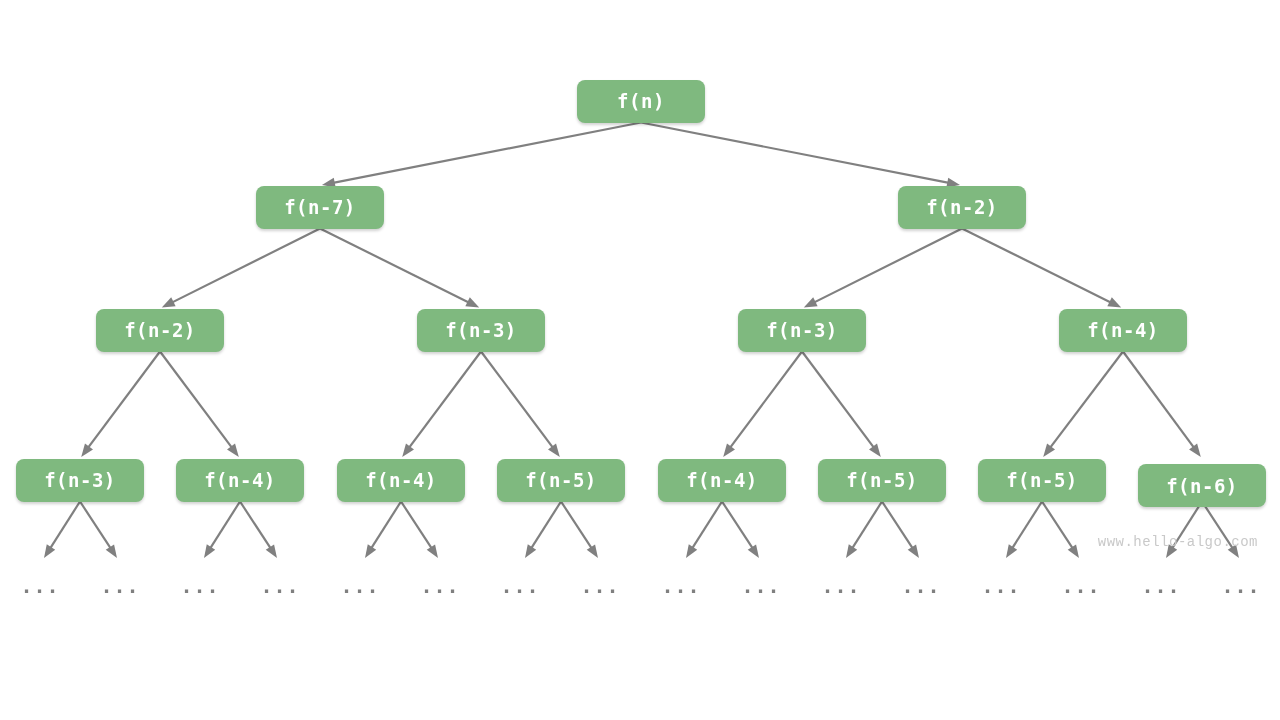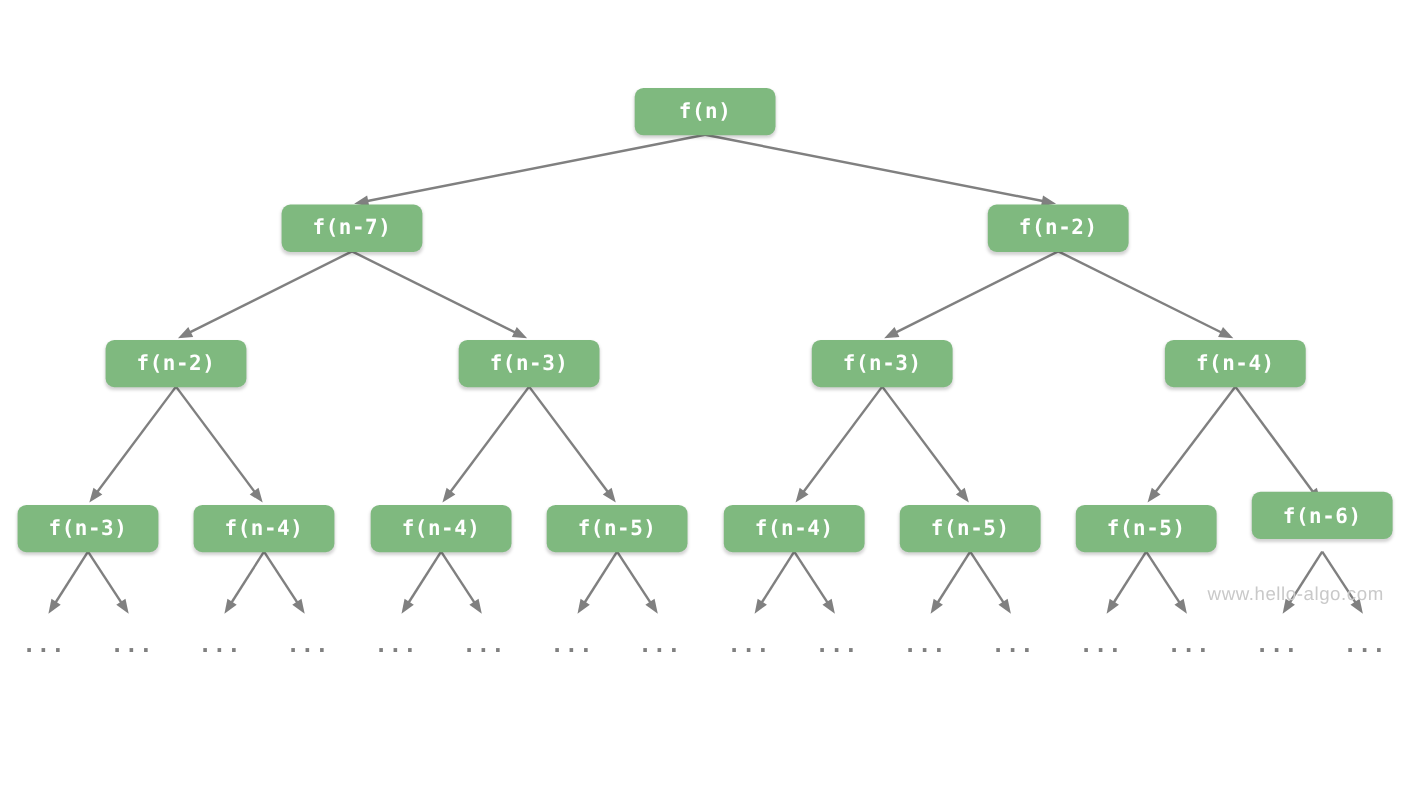--- a/index.html
+++ b/index.html
@@ -54,22 +54,22 @@
     letter-spacing: 1px;
     line-height: 1;
     transform: translate(-50%, -50%);
     user-select: none;
   }
   #watermark {
     position: absolute;
     right: 22px;
     bottom: 22px;
     color: #c9c9c9;
-    font-family: Liberation Sans, sans-serif;
-    font-size: 17px;
+    font-family: Liberation Mono, monospace;
+    font-size: 14px;
     letter-spacing: 0.5px;
     user-select: none;
     margin-left: 40px;
   }
 </style>
 </head>
 <body>
 
 <div id="canvas">
 
@@ -232,21 +232,21 @@
       </div>
       <div class="node" style="left: 658px; top: 458.5px; width: 128px; height: 43px; background: rgb(127, 185, 127); color: rgb(255, 255, 255);">
         <span>f(n-4)</span>
       </div>
       <div class="node" style="left: 818px; top: 458.5px; width: 128px; height: 43px; background: rgb(127, 185, 127); color: rgb(255, 255, 255);">
         <span>f(n-5)</span>
       </div>
       <div class="node" style="left: 978px; top: 458.5px; width: 128px; height: 43px; background: rgb(127, 185, 127); color: rgb(255, 255, 255);">
         <span>f(n-5)</span>
       </div>
-      <div class="node" style="left: 1138px; top: 447px; width: 128px; height: 43px; background: rgb(127, 185, 127); color: rgb(255, 255, 255);">
+      <div class="node" style="left: 1138px; top: 464px; width: 128px; height: 43px; background: rgb(127, 185, 127); color: rgb(255, 255, 255);">
         <span>f(n-6)</span>
       </div>
     </div>
   <div id="ellipsis-layer">
       <div class="ellipsis" style="left: 40px; top: 586px; color: rgb(128, 128, 128);">...</div>
       <div class="ellipsis" style="left: 120px; top: 586px; color: rgb(128, 128, 128);">...</div>
       <div class="ellipsis" style="left: 200px; top: 586px; color: rgb(128, 128, 128);">...</div>
       <div class="ellipsis" style="left: 280px; top: 586px; color: rgb(128, 128, 128);">...</div>
       <div class="ellipsis" style="left: 360px; top: 586px; color: rgb(128, 128, 128);">...</div>
       <div class="ellipsis" style="left: 440px; top: 586px; color: rgb(128, 128, 128);">...</div>

